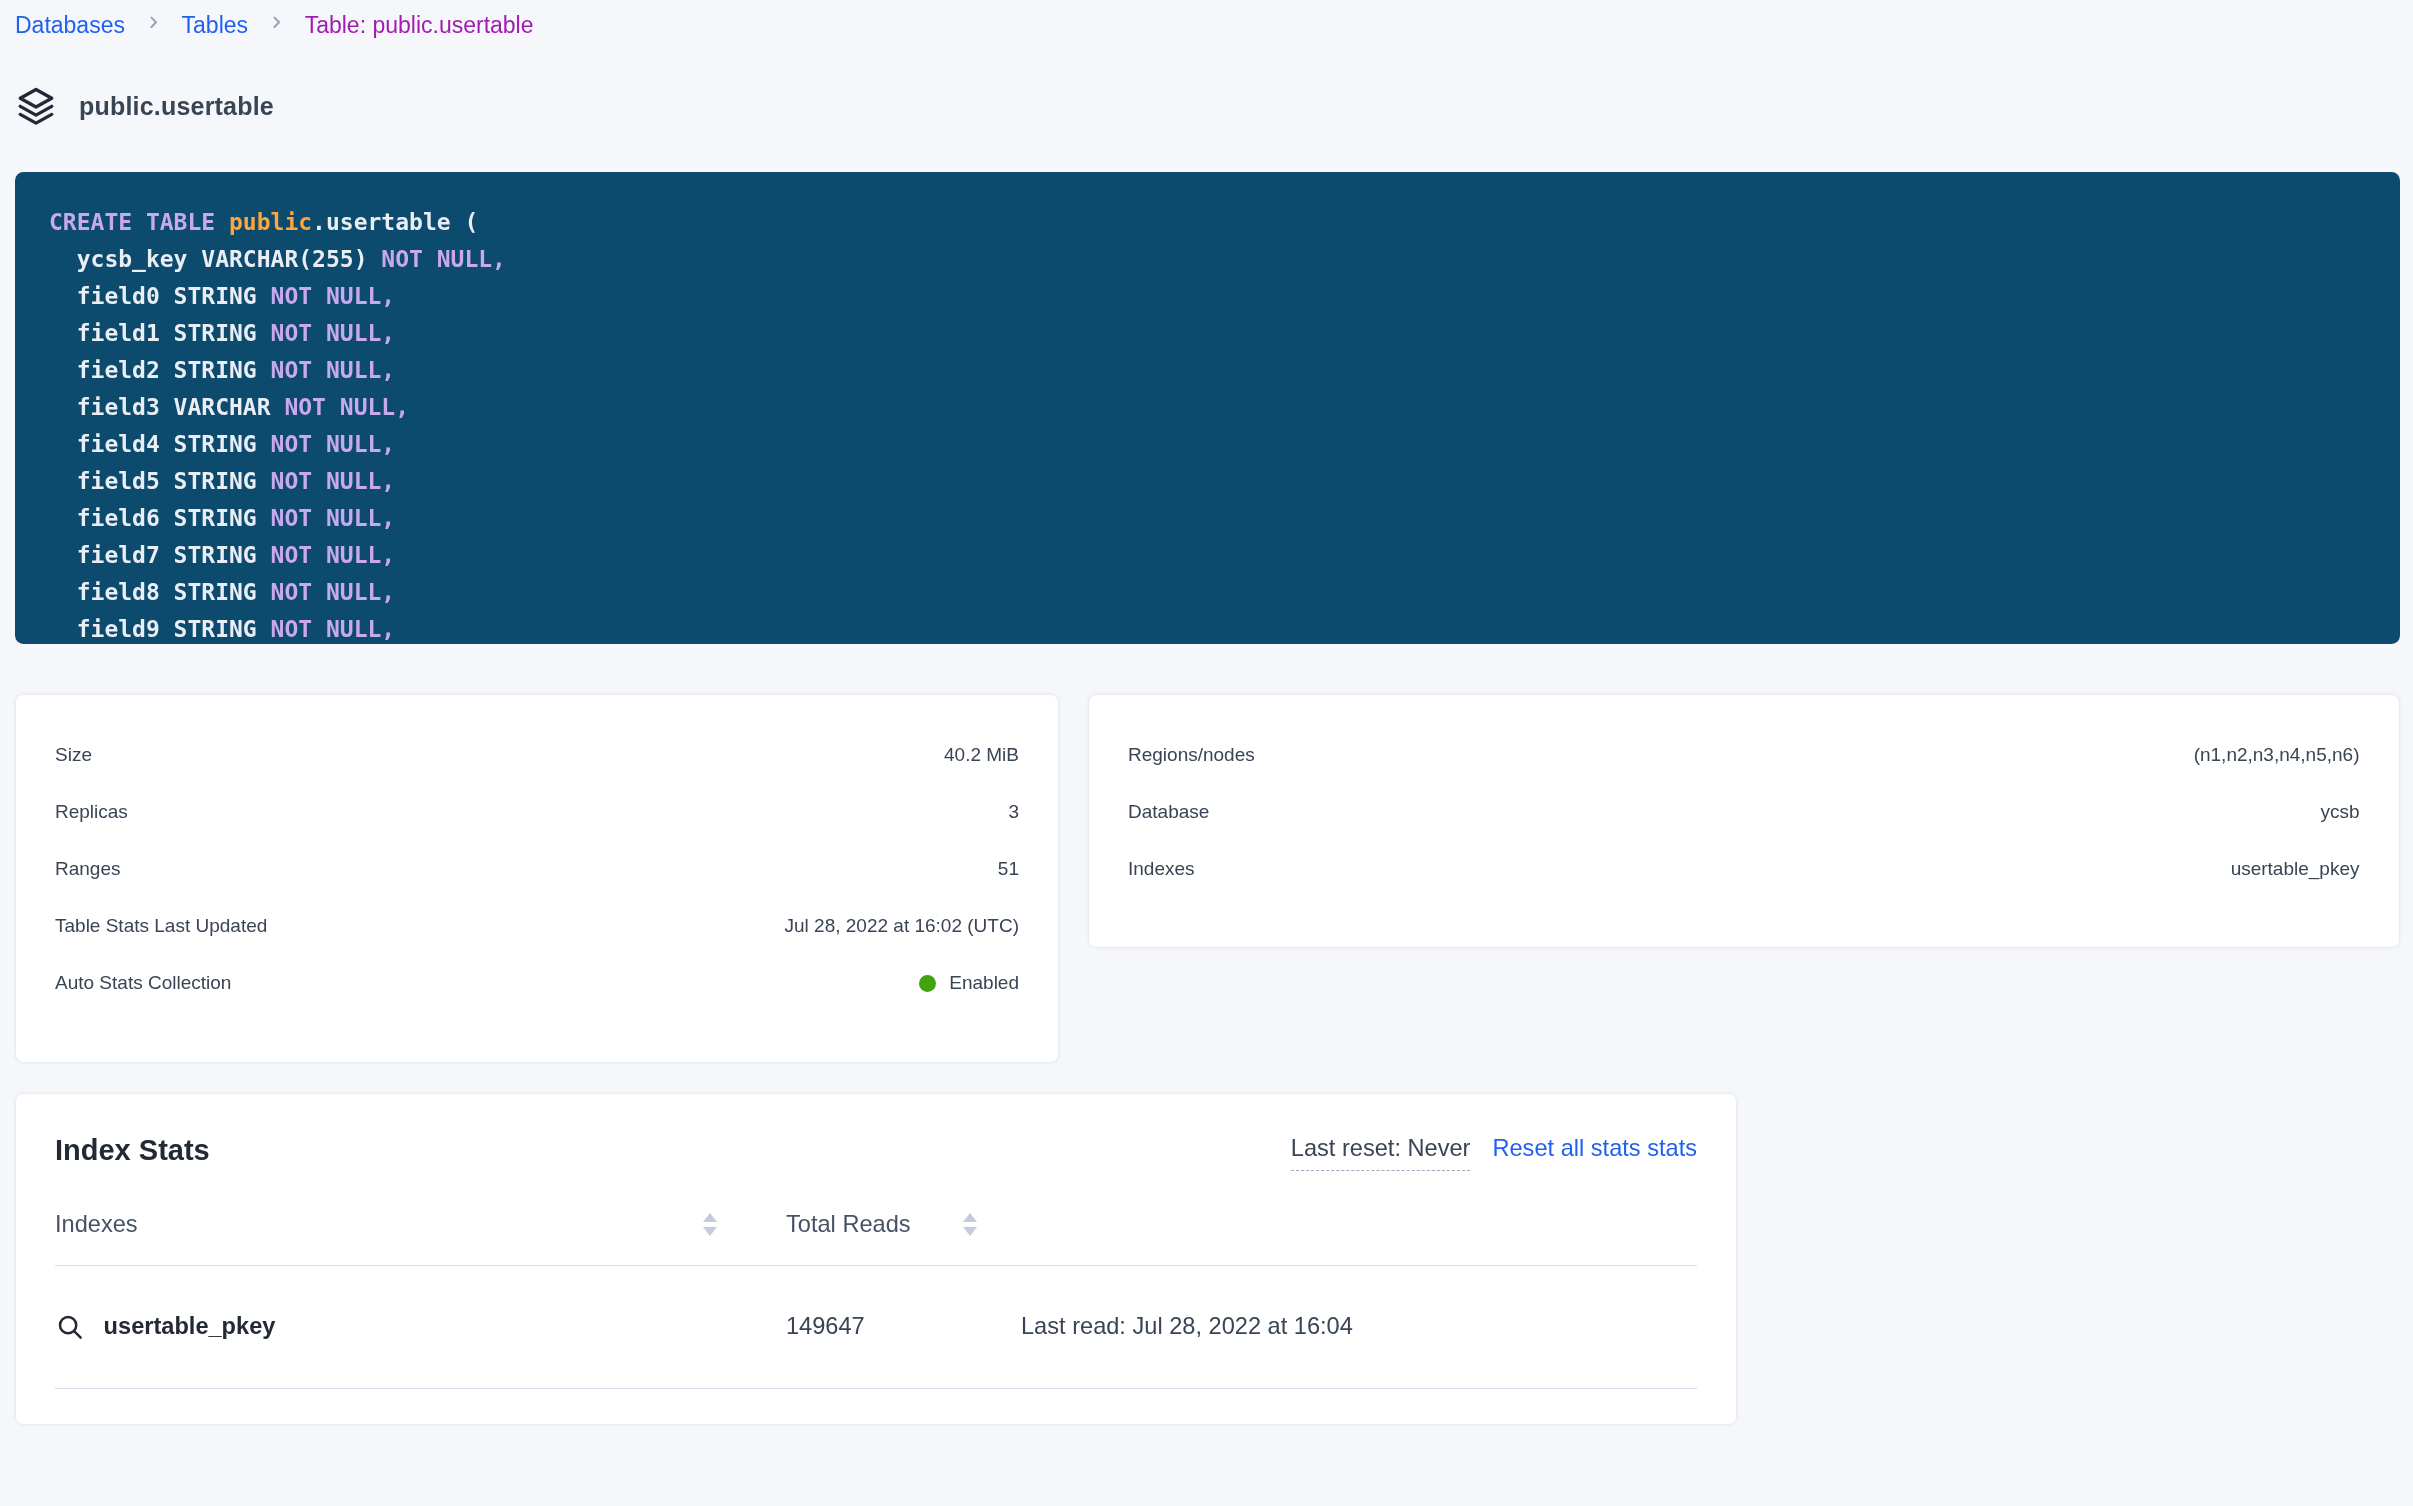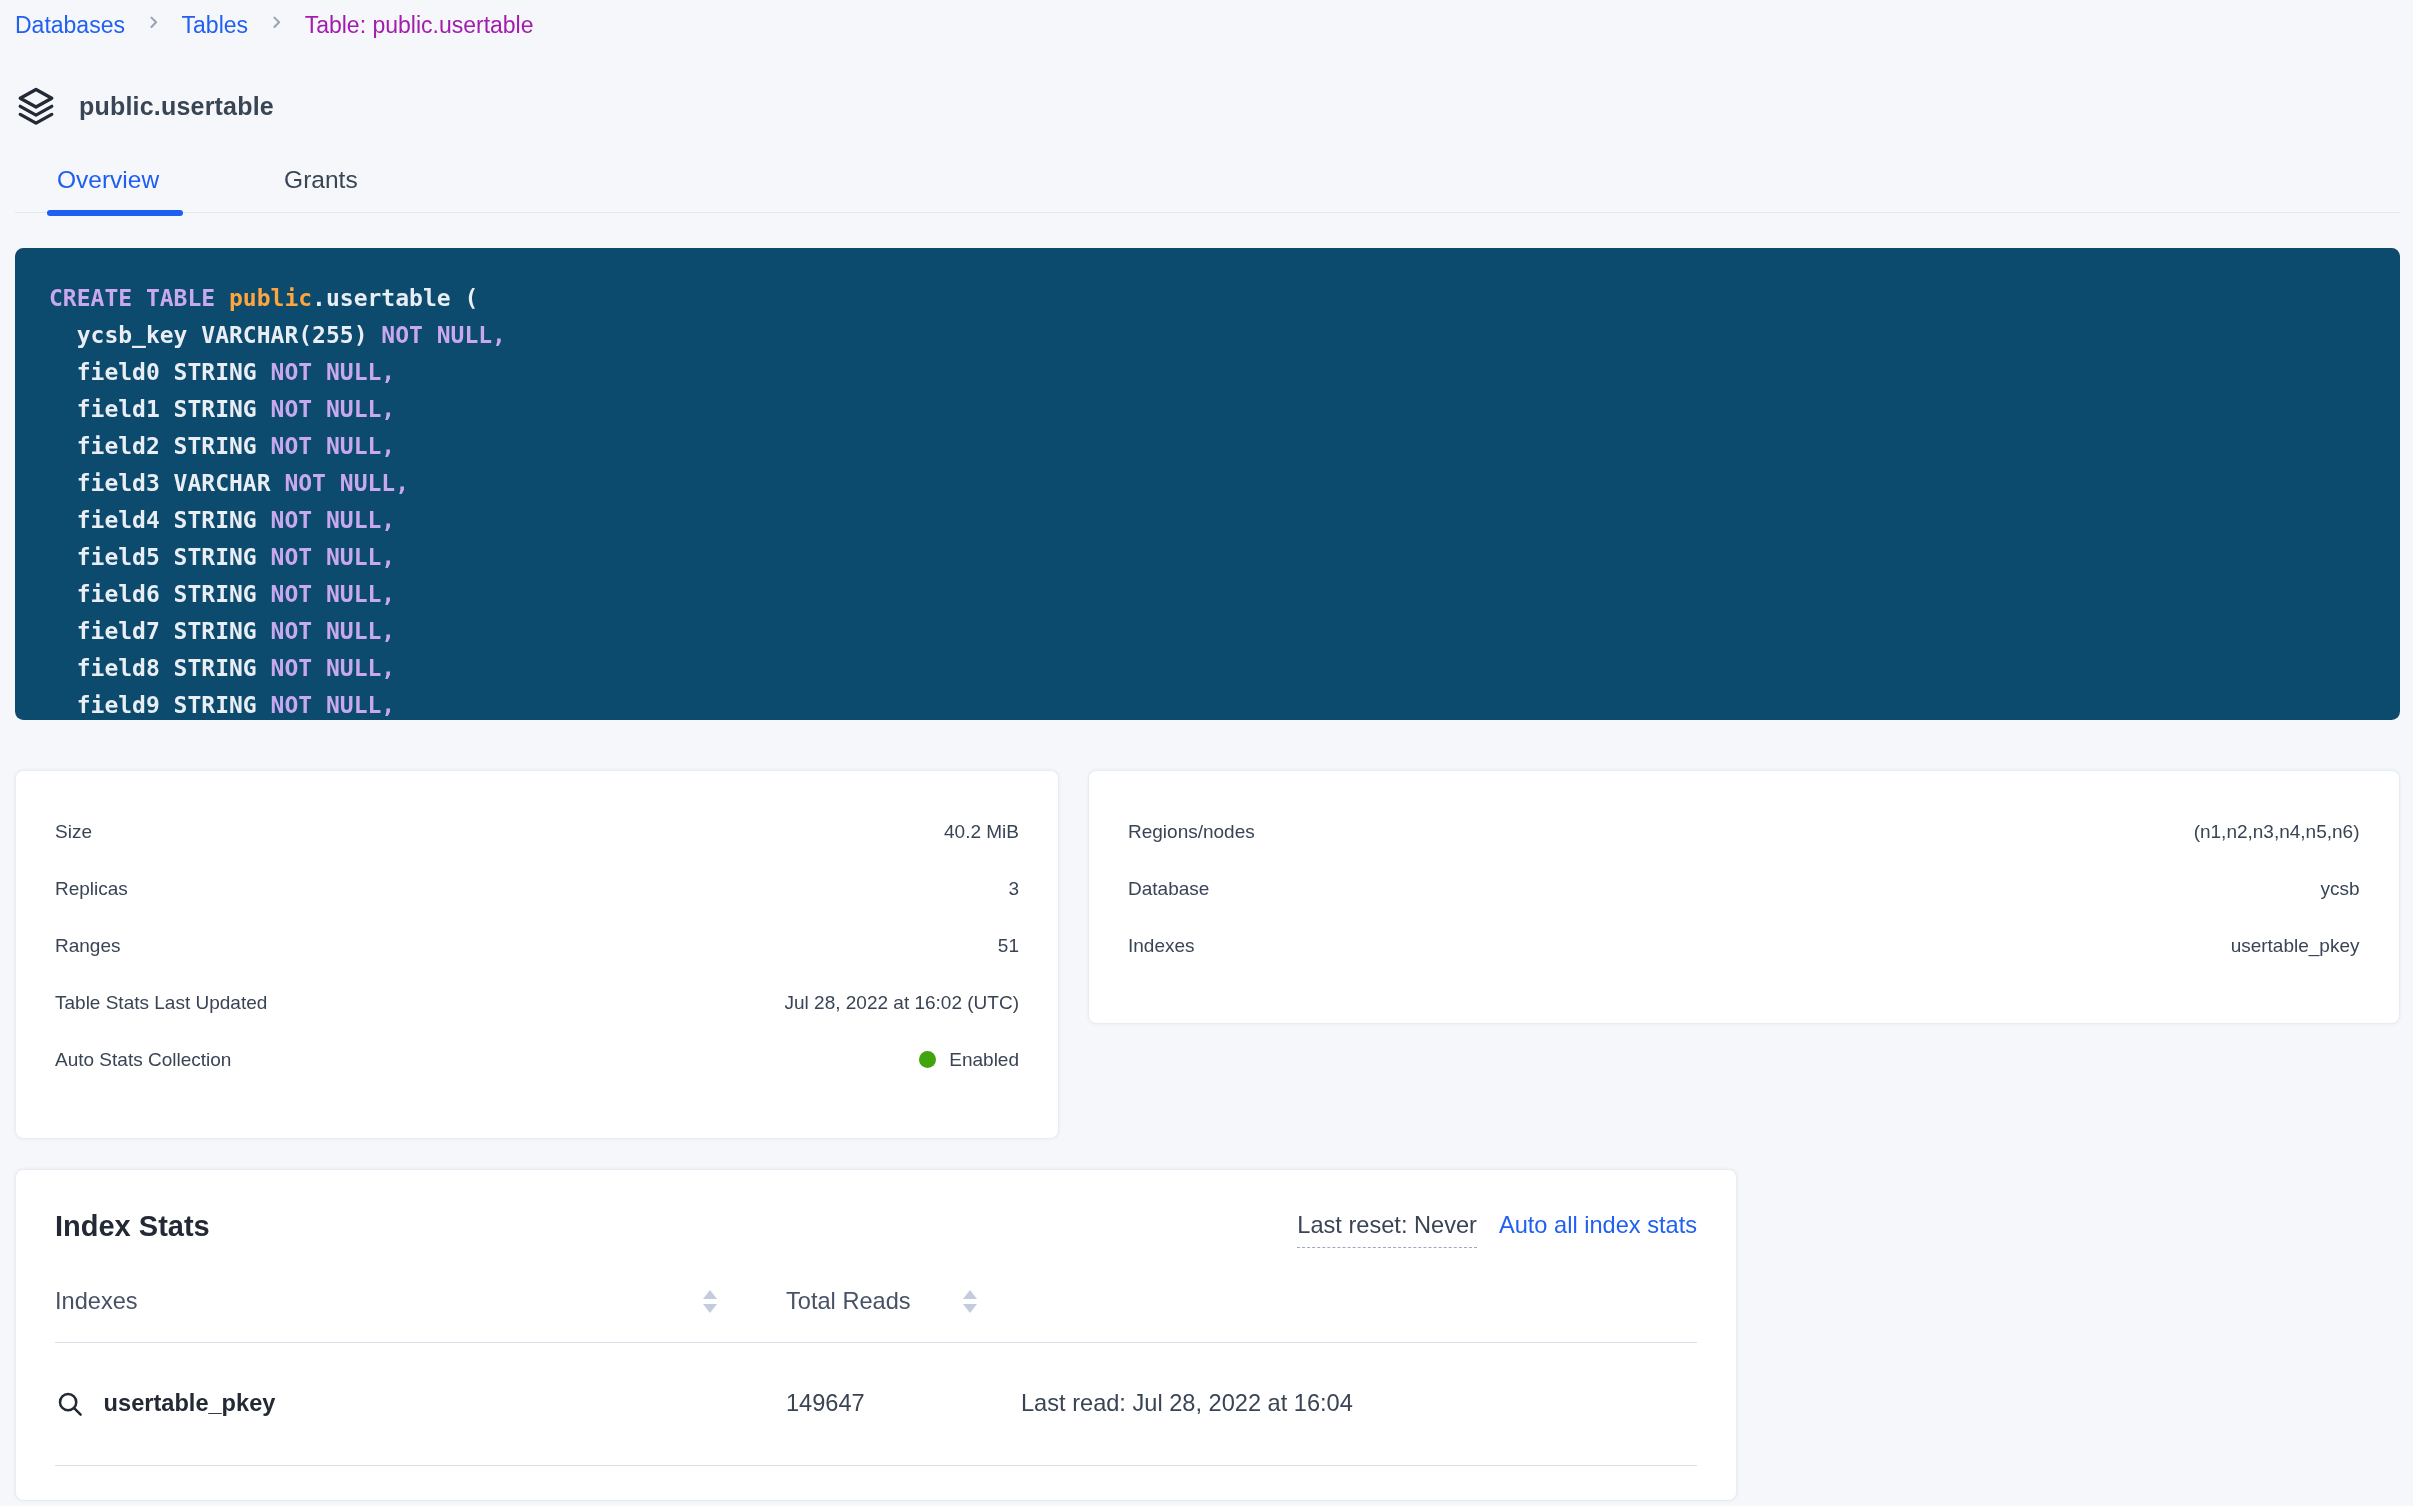--- a/index.html
+++ b/index.html
@@ -107,24 +107,20 @@
     <span class="layers-icon">
       <svg width="42" height="42" viewBox="0 0 24 24" fill="none" stroke="#242a35" stroke-width="1.9" stroke-linecap="round" stroke-linejoin="round">
         <path d="M12 2.6 L21 7.6 L12 12.6 L3 7.6 Z"></path>
         <path d="M3 12.2 L12 17.2 L21 12.2"></path>
         <path d="M3 16.8 L12 21.8 L21 16.8"></path>
       </svg>
     </span>
     <h1>public.usertable</h1>
   </header>
 
-  <div class="tabs">
-    <div class="tab active">Overview</div>
-    <div class="tab">Grants</div>
-  </div>
 
   <section class="code-block">
     <div class="code">
         <div class="code-line"><span class="tk-keyword">CREATE TABLE </span><span class="tk-schema">public</span><span class="tk-plain">.usertable (</span></div>
         <div class="code-line"><span class="tk-plain">  ycsb_key VARCHAR(255) </span><span class="tk-keyword">NOT NULL,</span></div>
         <div class="code-line"><span class="tk-plain">  field0 STRING </span><span class="tk-keyword">NOT NULL,</span></div>
         <div class="code-line"><span class="tk-plain">  field1 STRING </span><span class="tk-keyword">NOT NULL,</span></div>
         <div class="code-line"><span class="tk-plain">  field2 STRING </span><span class="tk-keyword">NOT NULL,</span></div>
         <div class="code-line"><span class="tk-plain">  field3 VARCHAR </span><span class="tk-keyword">NOT NULL,</span></div>
         <div class="code-line"><span class="tk-plain">  field4 STRING </span><span class="tk-keyword">NOT NULL,</span></div>
@@ -194,21 +190,21 @@
           </div>
         </div>
     </section>
   </div>
 
   <section class="card index-stats-card">
     <div class="istats-header">
       <h2>Index Stats</h2>
       <div class="istats-actions">
         <span class="last-reset">Last reset: Never</span>
-        <a class="reset-link">Auto all index stats</a>
+        <a class="reset-link">Reset all stats stats</a>
       </div>
     </div>
     <div class="itable">
       <div class="itable-head">
           <div class="head-cell c1">
             <span>Indexes</span>
             <span class="sort-icon">
               <span class="tri up"></span>
               <span class="tri down"></span>
             </span>

